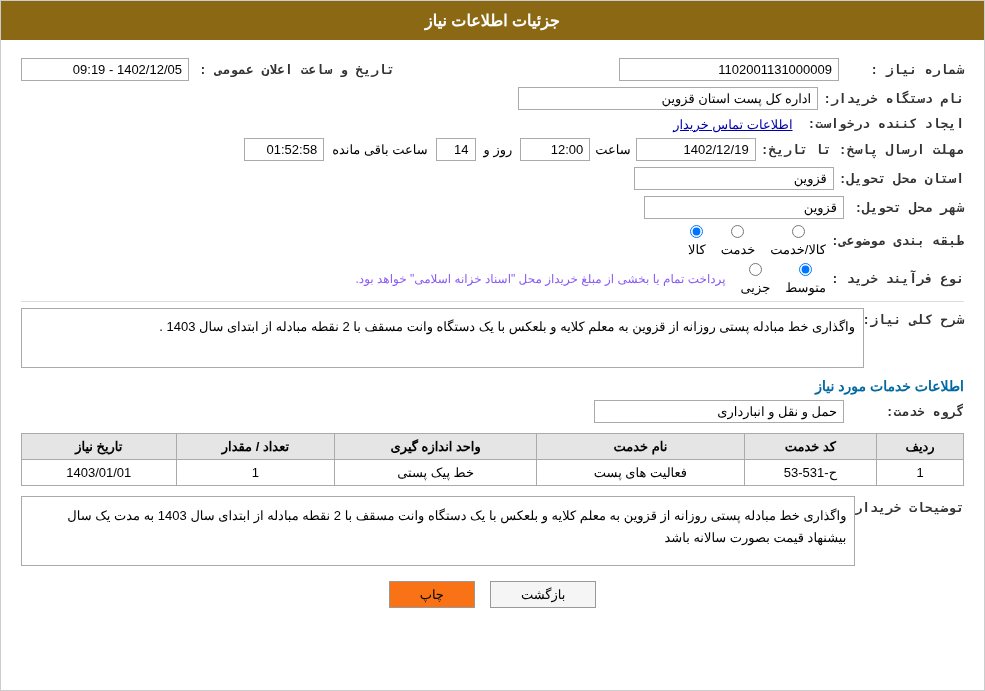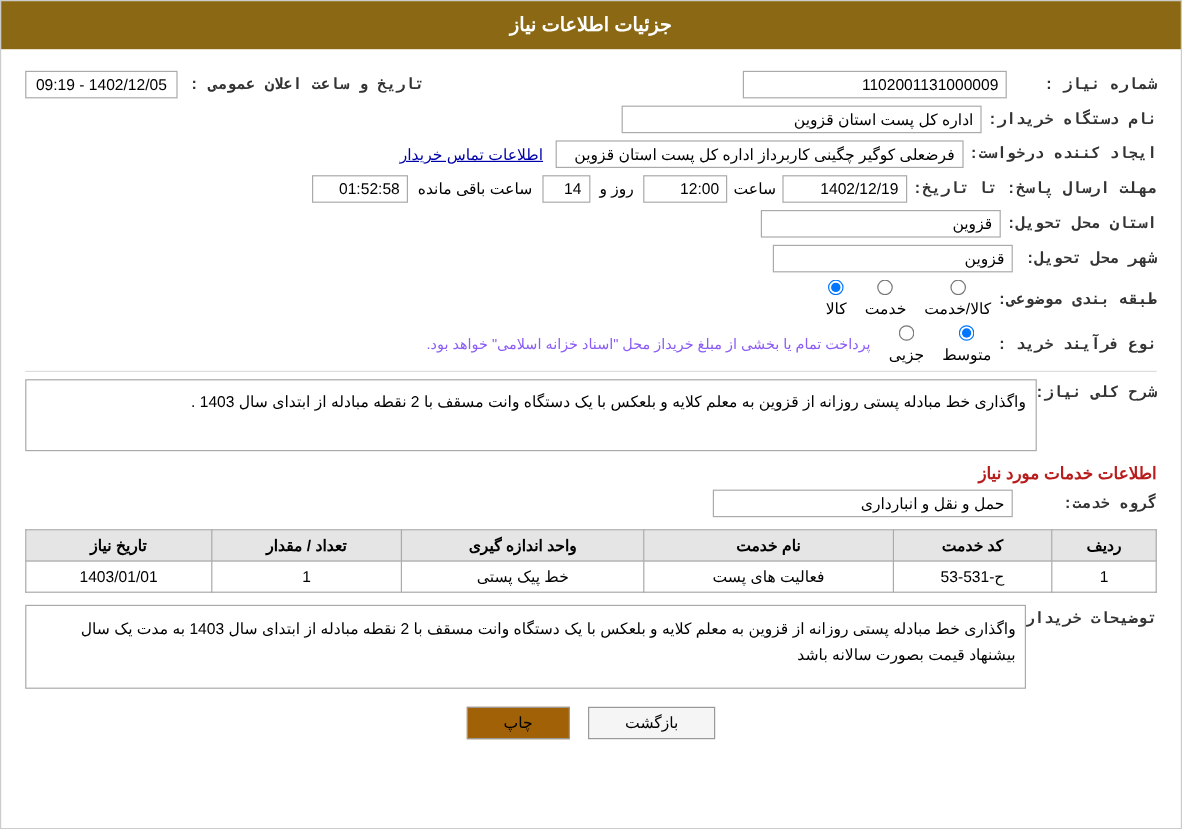--- a/index.html
+++ b/index.html
@@ -42,41 +42,41 @@
       padding-left: 5px;
       font-family: Liberation Mono, monospace;
     }
     .value-box {
       border: 1px solid #aaa;
       background: #fff;
       padding: 3px 6px;
       min-height: 22px;
       direction: rtl;
     }
-    .date-box { width: 127px; text-align: center; }
+    .date-box { width: 168px; }
     .link-text {
       color: #00a;
       cursor: pointer;
       text-decoration: underline;
     }
     .radio-group {
       display: flex;
       align-items: center;
       gap: 15px;
       direction: rtl;
     }
     .radio-item {
       display: flex;
       align-items: center;
       gap: 4px;
       flex-direction: column;
     }
     .section-title {
       font-weight: bold;
-      color: #b91c1c;
+      color: #0369a1;
       margin: 10px 0 6px 0;
       font-size: 14px;
     }
     .description-box {
       border: 1px solid #aaa;
       padding: 8px;
       background: #fff;
       width: 100%;
       min-height: 60px;
       direction: rtl;
@@ -124,21 +124,21 @@
       border: 1px solid #999;
       background: #f5f5f5;
       cursor: pointer;
       font-size: 13px;
       font-family: Tahoma, Arial, sans-serif;
     }
     .btn-back {
       background: #f5f5f5;
     }
     .btn-print {
-      background: #a16207;
+      background: #f97316;
     }
     .divider {
       border-top: 1px solid #ddd;
       margin: 6px 0;
     }
   </style>
 </head>
 <body>
 
 <div class="page-wrapper">
@@ -160,27 +160,26 @@
       </div>
     </div>
 
     <div class="row">
       <span class="label">نام دستگاه خریدار:</span>
       <div class="value-box" style="width:300px;">اداره کل پست استان قزوین</div>
     </div>
 
     <div class="row">
       <span class="label">ایجاد کننده درخواست:</span>
-      <div class="value-box" style="width:340px;">فرضعلی کوگیر چگینی کاربرداز اداره کل پست استان قزوین</div>
       <span style="margin-right:10px;" class="link-text">اطلاعات تماس خریدار</span>
     </div>
 
     <div class="row">
       <span class="label">مهلت ارسال پاسخ: تا تاریخ:</span>
-      <div class="value-box" style="width:104px;">1402/12/19</div>
+      <div class="value-box" style="width:120px;">1402/12/19</div>
       <span style="margin: 0 5px;">ساعت</span>
       <div class="value-box" style="width:70px;">12:00</div>
       <span style="margin: 0 8px;">روز و</span>
       <div class="value-box" style="width:40px;">14</div>
       <span style="margin: 0 8px;">ساعت باقی مانده</span>
       <div class="value-box" style="width:80px;">01:52:58</div>
     </div>
 
     <div class="row">
       <span class="label">استان محل تحویل:</span>

